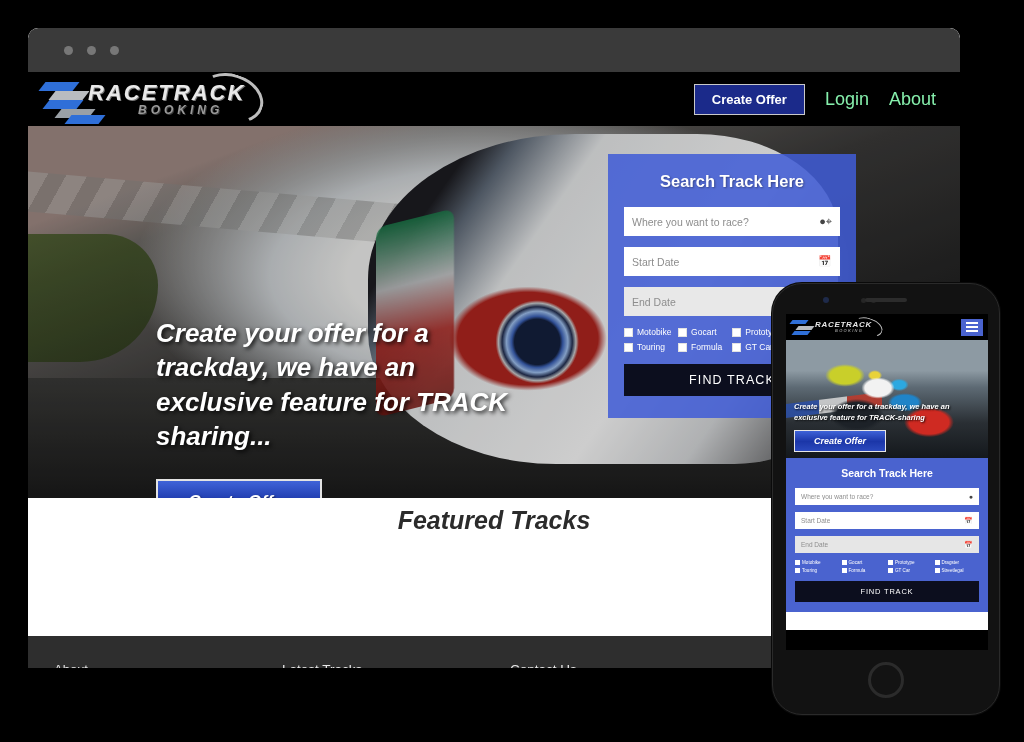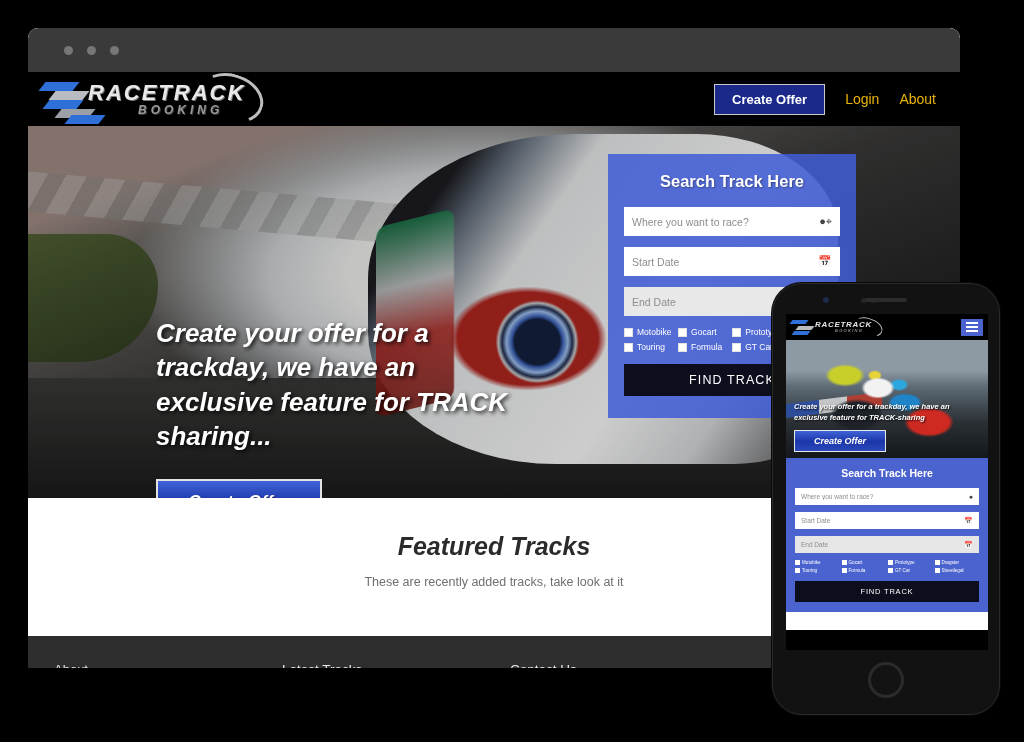--- a/index.html
+++ b/index.html
@@ -55,21 +55,21 @@
     position: absolute; left: 98px; top: 31px;
     font-size: 12px; font-weight: bold; letter-spacing: 4px;
     color: #9a9a9a; font-style: italic;
     text-shadow: 1px 1px 0 #3a3a3a;
   }
   #main-nav { display: flex; align-items: center; gap: 20px; }
   #nav-create-offer {
     background: #1b2a8a; color: #fff; border: 1px solid #c9c9c9;
     font-size: 13px; font-weight: bold; padding: 7px 17px; cursor: pointer;
   }
-  .nav-link { color: #eab308; font-size: 14px; text-decoration: none; cursor: pointer; }
+  .nav-link { color: #86efac; font-size: 18px; text-decoration: none; cursor: pointer; }
 
   
   #hero {
     position: absolute; top: 54px; left: 0; width: 932px; height: 372px;
     overflow: hidden;
   }
   #hero-photo {
     position: absolute; inset: 0;
     background:
       radial-gradient(circle at 56% 44%, rgba(40,70,160,.55) 0 9%, rgba(0,0,0,0) 13%),
@@ -154,21 +154,21 @@
   }
   #find-track-btn {
     width: 100%; padding: 9px 0; background: #0c0e1e; color: #fff;
     border: 0; font-size: 12.5px; letter-spacing: 1.1px; cursor: pointer;
     font-family: "Liberation Sans", sans-serif;
   }
 
   
   #featured {
     position: absolute; top: 426px; left: 0; width: 932px; height: 138px;
-    background: #fff; text-align: center; padding-top: 34px;
+    background: #fff; text-align: center; padding-top: 8px;
   }
   #featured-title {
     font-size: 25px; font-weight: bold; font-style: italic; color: #2b2b2b;
   }
   #featured-sub { margin-top: 14px; font-size: 12.5px; color: #6f6f6f; }
 
   
   #site-footer {
     position: absolute; top: 564px; left: 0; width: 932px; height: 120px;
     background: #2e2e2e; color: #d7d7d7;
@@ -406,21 +406,20 @@
             <span class="cbx"></span>
             <span>Streetlegal</span>
           </label>
       </div>
 
       <button id="find-track-btn">FIND TRACK</button>
     </div>
 
     <div id="featured">
       <div id="featured-title">Featured Tracks</div>
-      <div id="featured-sub">These are recently added tracks, take look at it</div>
     </div>
 
     <div id="site-footer">
       <div class="fcol" id="fcol-about">
         <a class="f-link">About</a>
 
       </div>
 
       <div class="fcol" id="fcol-latest">
         <div class="f-head">Latest Tracks</div>

